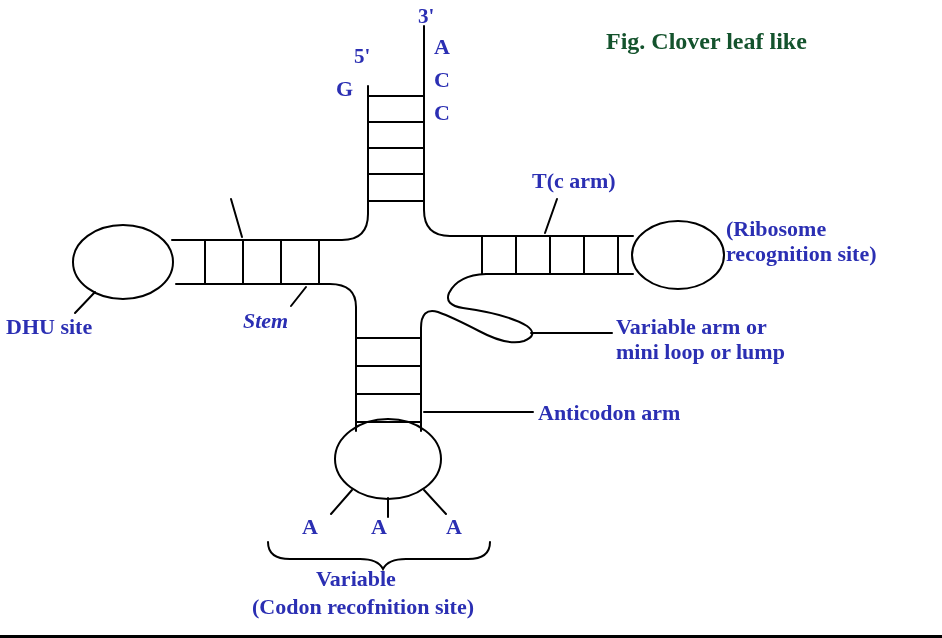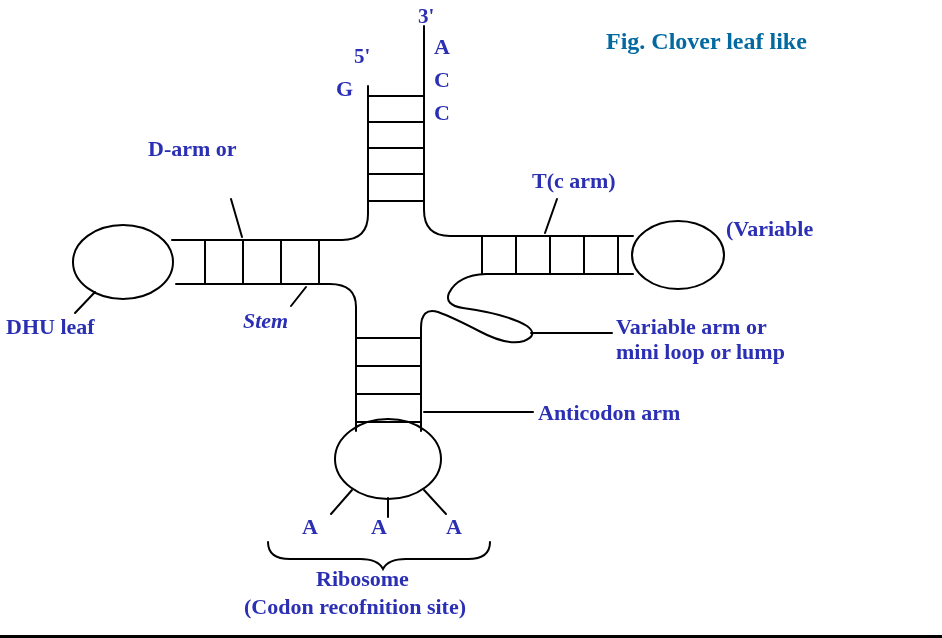--- a/index.html
+++ b/index.html
@@ -10,21 +10,21 @@
     background:#ffffff; overflow:hidden;
   }
   .stage svg { position:absolute; left:0; top:0; }
   .lbl {
     position:absolute; color:#2b2fb3; font-weight:bold;
     font-size:22px; line-height:1.15; white-space:nowrap;
   }
   .lbl .ln { display:block; }
   .title {
     position:absolute; left:606px; top:26px;
-    color:#0369a1; font-weight:bold; font-size:24px; line-height:31px;
+    color:#14532d; font-weight:bold; font-size:24px; line-height:31px;
   }
   .acc-col span { display:block; line-height:33px; }
   .prime { font-size:21px; }
   .bottom-rule {
     position:absolute; left:0; bottom:0; width:100%; height:3px; background:#000000;
   }
 </style>
 </head>
 <body>
 
@@ -99,41 +99,41 @@
   <div class="lbl prime" style="left:418px; top:4px;">3'</div>
   <div class="lbl prime" style="left:354px; top:44px;">5'</div>
   <div class="lbl" style="left:336px; top:76px;">G</div>
   <div class="lbl acc-col" style="left:434px; top:30px;">
     <span>A</span>
     <span>C</span>
     <span>C</span>
   </div>
 
   <div class="lbl" style="left:148px; top:136px;">
-    <span class="ln">D-arm or</span>
   </div>
 
   <div class="lbl" style="left:532px; top:168px;">T(c arm)</div>
 
   <div class="lbl" style="left:726px; top:216px;">
-    <span class="ln">(Variable</span>
+    <span class="ln">(Ribosome</span>
+    <span class="ln">recognition site)</span>
   </div>
 
-  <div class="lbl" style="left:6px; top:314px;">DHU leaf</div>
+  <div class="lbl" style="left:6px; top:314px;">DHU site</div>
 
   <div class="lbl" style="left:243px; top:308px;font-style:italic;">Stem</div>
 
   <div class="lbl" style="left:538px; top:400px;">Anticodon arm</div>
 
   <div class="lbl" style="left:616px; top:314px;">
     <span class="ln">Variable arm or</span>
     <span class="ln">mini loop or lump</span>
   </div>
 
   <div class="lbl" style="left:302px; top:514px;">A</div>
   <div class="lbl" style="left:371px; top:514px;">A</div>
   <div class="lbl" style="left:446px; top:514px;">A</div>
 
-  <div class="lbl" style="left:316px; top:566px;">Ribosome</div>
-  <div class="lbl" style="left:244px; top:594px;">(Codon recofnition site)</div>
+  <div class="lbl" style="left:316px; top:566px;">Variable</div>
+  <div class="lbl" style="left:252px; top:594px;">(Codon recofnition site)</div>
 
   <div class="bottom-rule"></div>
 </div>
 
 </body></html>

